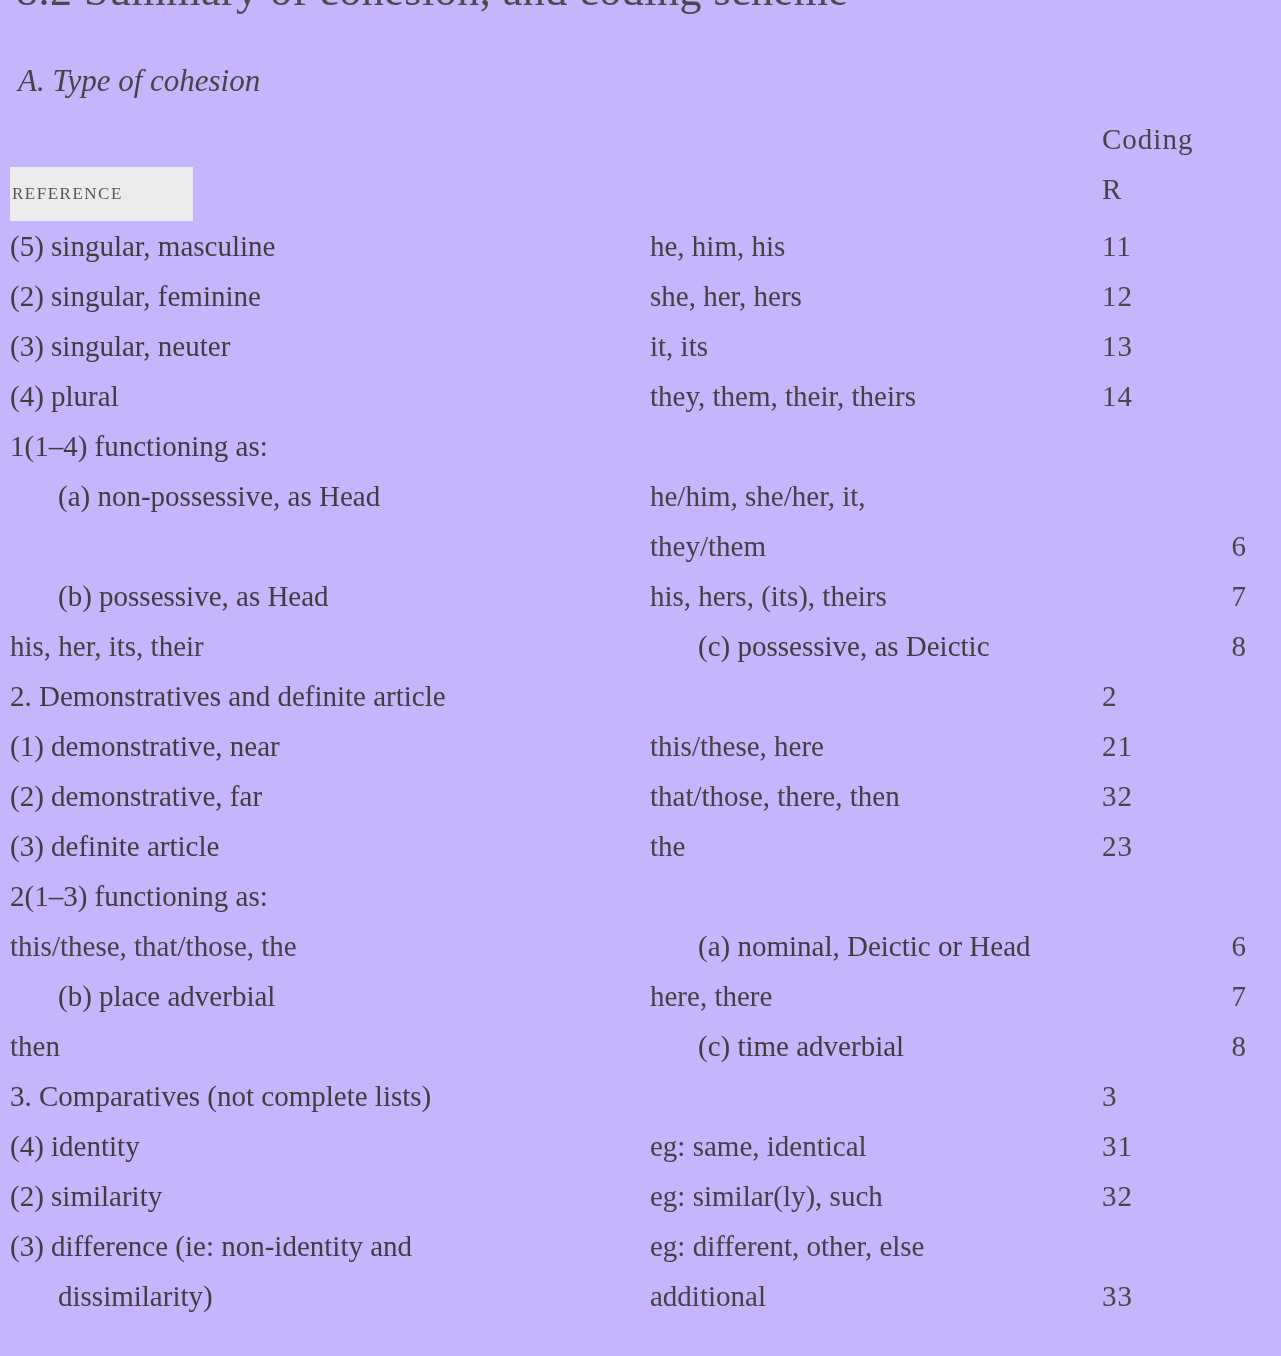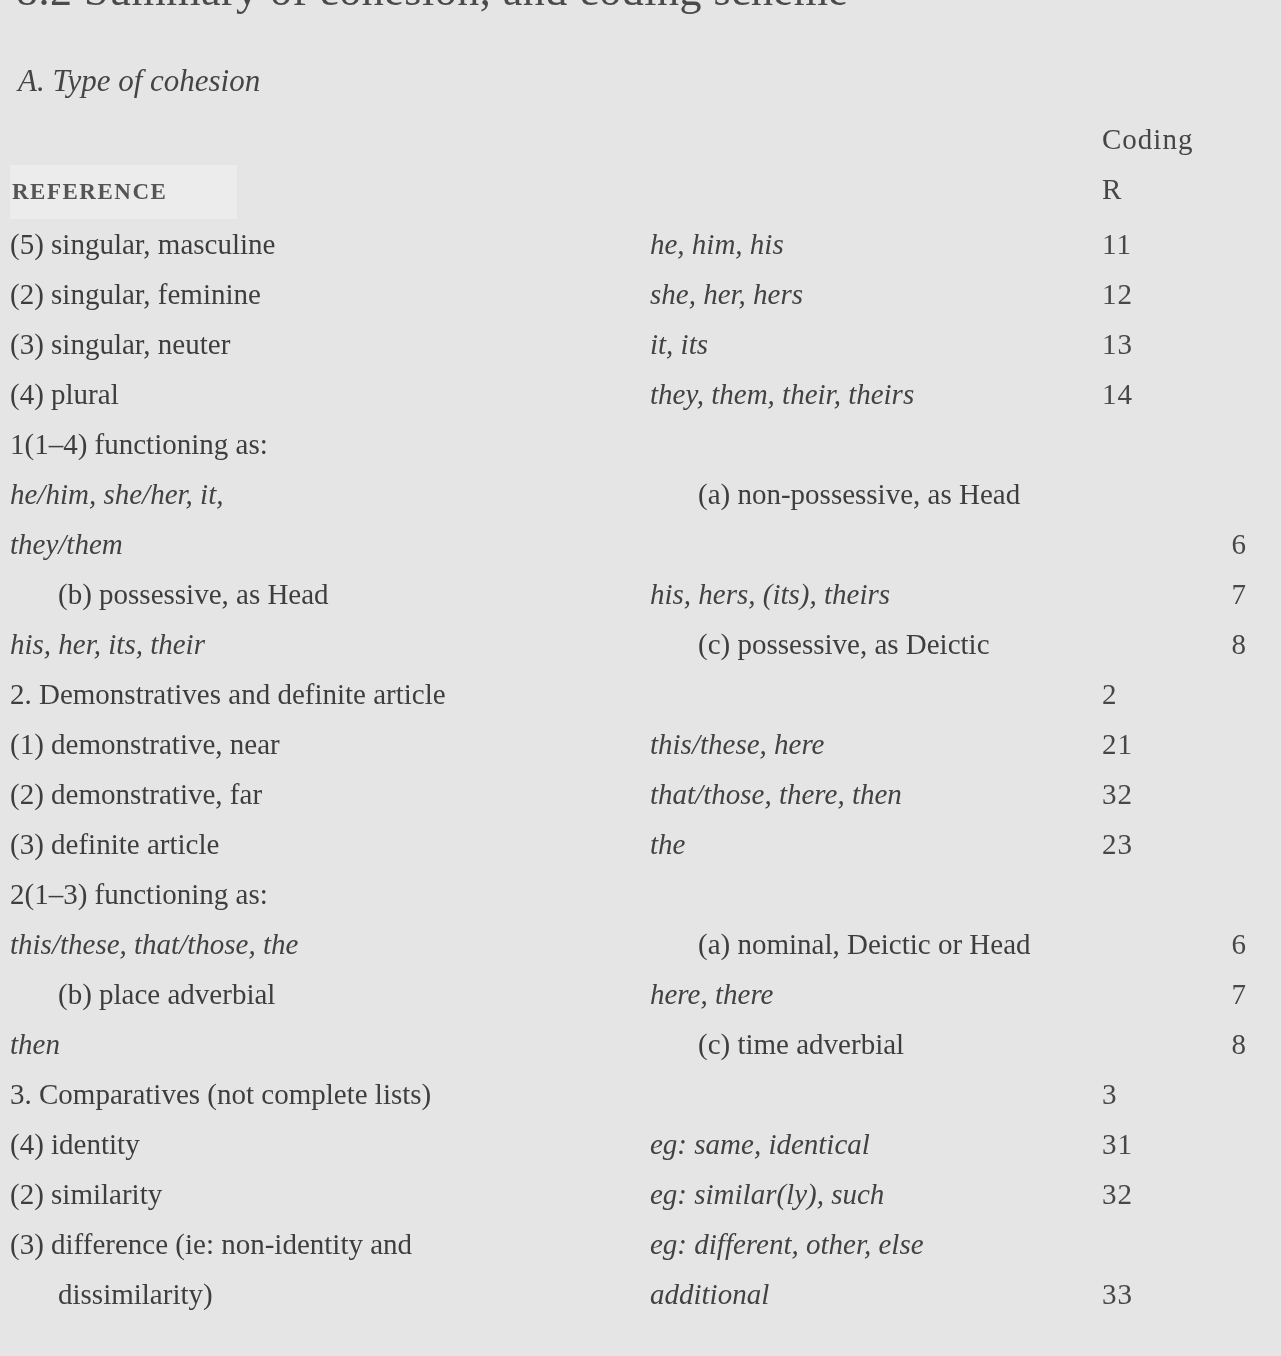--- a/index.html
+++ b/index.html
@@ -5,21 +5,21 @@
   html, body {
     margin: 0;
     padding: 0;
     background: #ffffff;
   }
   .page {
     position: relative;
     width: 1281px;
     height: 1356px;
     box-sizing: border-box;
-    background: #e5e5e5;
+    background: #c4b5fd;
     color: #3e3e3e;
     font-family: "Liberation Serif", "DejaVu Serif", serif;
     font-size: 29px;
     padding: 0 18px 0 10px;
     overflow: hidden;
   }
   
   .cut-heading {
     height: 22px;
     overflow: hidden;
@@ -51,40 +51,38 @@
     align-items: start;
   }
   .cell {
     line-height: 50px;
     min-height: 50px;
   }
   .c-label { padding-left: 0; }
   .row.indent .c-label { padding-left: 48px; }
   .c-label .l2 { padding-left: 48px; }
   .c-ex {
-    font-style: italic;
     color: #424242;
   }
   .c-code {
     text-align: left;
     color: #474747;
     letter-spacing: 1px;
   }
   .row .c-code.code-right {
     text-align: right;
     padding-right: 16px;
   }
   .row .c-code.code-bottom {
     align-self: end;
   }
   .smallcaps {
-    font-size: 23px;
+    font-size: 17px;
     letter-spacing: 1.5px;
     color: #555;
-    font-weight: bold;
   }
   .smudge {
     background: #ececec;
     display: inline-block;
     padding: 2px 70px 2px 2px;
   }
   .coding-head {
     color: #454545;
   }
 </style>
@@ -138,25 +136,25 @@
       <div class="cell c-code">14</div>
     </div>
 
     <div class="row">
       <div class="cell c-label">1(1–4) functioning as:</div>
       <div class="cell c-ex"></div>
       <div class="cell c-code"></div>
     </div>
 
     <div class="row indent">
+      <div class="cell c-label">(a) non-possessive, as Head</div>
       <div class="cell c-ex">
         <div>he/him, she/her, it,</div>
         <div>they/them</div>
       </div>
-      <div class="cell c-label">(a) non-possessive, as Head</div>
       <div class="cell c-code code-right code-bottom">6</div>
     </div>
 
     <div class="row indent">
       <div class="cell c-label">(b) possessive, as Head</div>
       <div class="cell c-ex">his, hers, (its), theirs</div>
       <div class="cell c-code code-right">7</div>
     </div>
 
     <div class="row indent">

